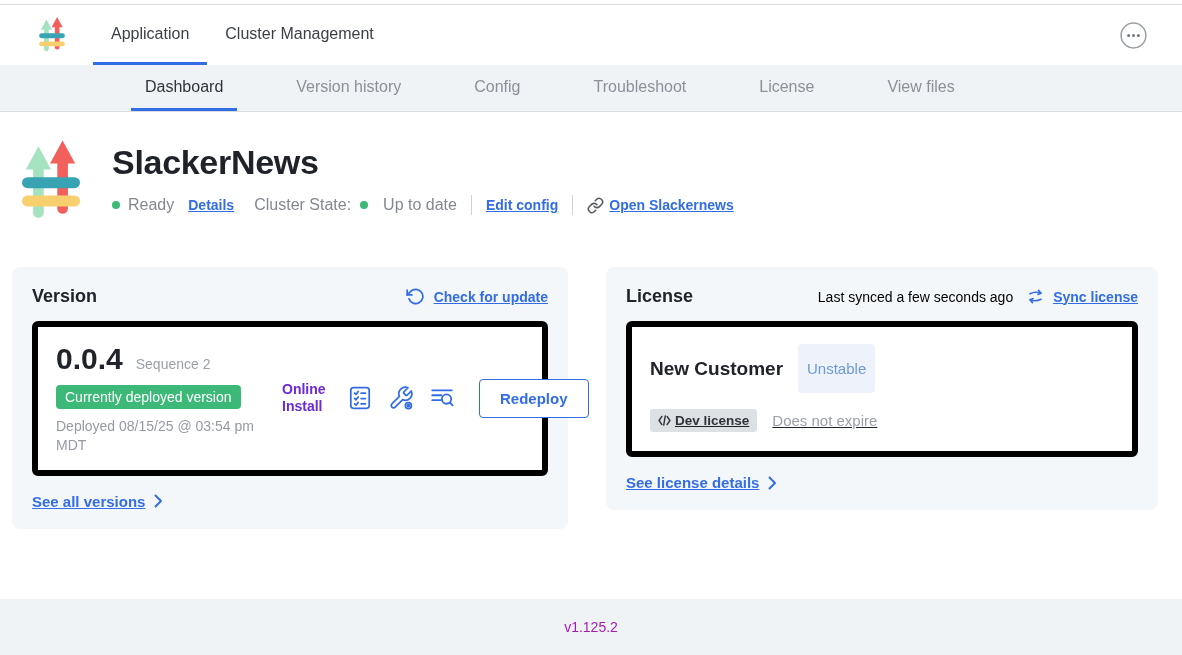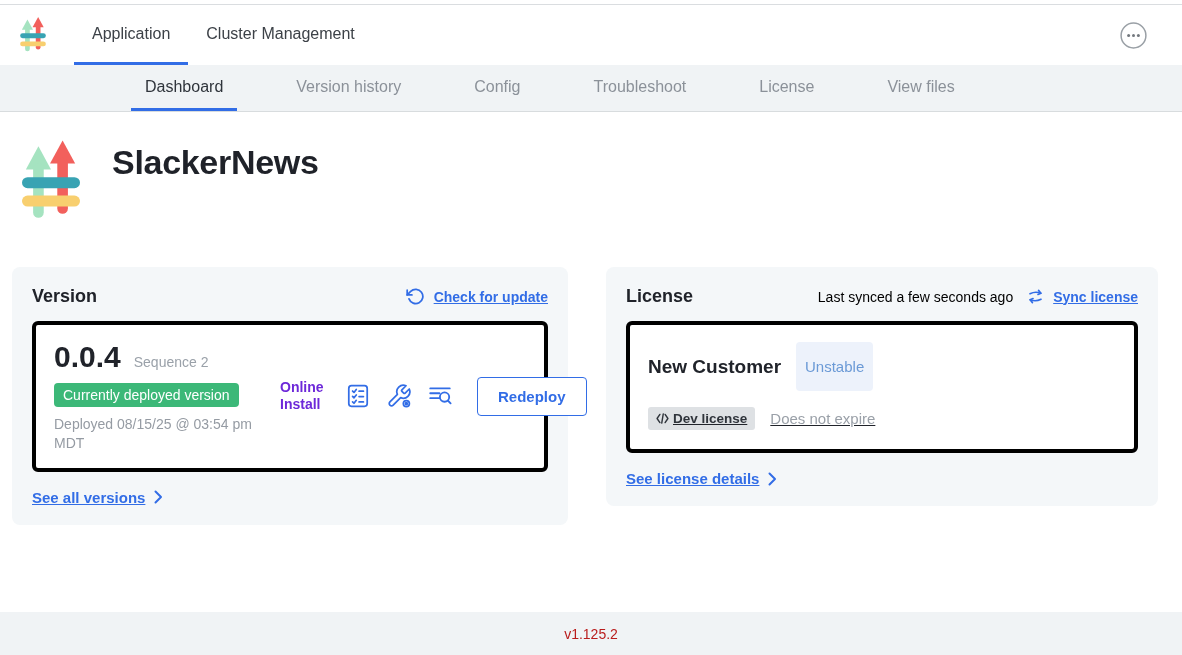--- a/index.html
+++ b/index.html
@@ -12,21 +12,21 @@
     display: flex;
     flex-direction: column;
   }
   
   .top-strip { height: 5px; background: #fff; border-bottom: 1px solid #dadde0; flex: 0 0 auto; }
 
   
   .header {
     height: 60px; flex: 0 0 auto;
     display: flex; align-items: stretch;
-    padding: 0 35px 0 19px;
+    padding: 0 35px 0 38px;
     background: #fff;
   }
   .nav-logo { align-self: center; width: 28px; height: 36px; display: block; cursor: pointer; }
   .top-tabs { display: flex; margin-left: 27px; }
   .top-tab {
     display: flex; align-items: center;
     padding: 0 18px;
     font-size: 16px; color: #3c4147;
     border-bottom: 3px solid transparent;
     cursor: pointer; white-space: nowrap;
@@ -68,21 +68,21 @@
   .cards-row { display: flex; align-items: flex-start; gap: 38px; margin: 44px 12px 0 12px; }
   .card { background: #f4f7f9; border-radius: 8px; padding: 19px 20px; }
   .card.version { width: 556px; }
   .card.license { width: 552px; }
   .card-head { display: flex; align-items: center; }
   .card-title { font-size: 18px; font-weight: 700; color: #20232a; }
   .card-head .right { margin-left: auto; display: flex; align-items: center; gap: 9px; }
   .card-head .right .blue-link { font-size: 14px; }
   .muted-light { color: #000000; font-size: 14px; }
   .inner-card {
-    background: #fff; border: 4px solid #000000; border-radius: 6px;
+    background: #fff; border: 6px solid #000000; border-radius: 6px;
     margin-top: 14px; padding: 15px 18px;
   }
 
   
   .ver-flex { display: flex; align-items: center; }
   .ver-left { width: 222px; flex: 0 0 auto; }
   .ver-line1 { display: flex; align-items: baseline; }
   .ver-number { font-size: 30px; font-weight: 700; color: #20232a; }
   .ver-seq { font-size: 14px; color: #9aa1a9; margin-left: 13px; }
   .deployed-badge {
@@ -113,24 +113,24 @@
   .lic-line2 { display: flex; align-items: center; gap: 15px; margin-top: 16px; text-decoration: underline; }
   .type-badge {
     display: flex; align-items: center; gap: 4px;
     background: #dee1e4; color: #2f343b;
     font-size: 13.5px; font-weight: 700; padding: 4px 8px; border-radius: 3px; white-space: nowrap;
   }
   .expiry { font-size: 15px; color: #9aa0a8; }
 
   
   .footer {
-    height: 43px; flex: 0 0 auto;
+    height: 56px; flex: 0 0 auto;
     background: #f0f3f5;
     display: flex; align-items: center; justify-content: center;
-    font-size: 14px; color: #b91c1c;
+    font-size: 14px; color: #a21caf;
   }
 </style>
 </head>
 <body>
 
 <div class="top-strip"></div>
 
 <div class="header">
   <svg class="nav-logo" viewBox="0 0 60 84" aria-hidden="true">
     <polygon points="4,30 17,6 30,30" fill="#a5e3c0"></polygon>
@@ -167,20 +167,36 @@
     <svg class="app-icon" viewBox="0 0 60 84" aria-hidden="true">
       <polygon points="4,30 17,6 30,30" fill="#a5e3c0"></polygon>
       <rect x="11.5" y="24" width="11" height="56" rx="5.5" fill="#a5e3c0"></rect>
       <polygon points="29,24 42,0 55,24" fill="#f2605c"></polygon>
       <rect x="36.5" y="18" width="11" height="58" rx="5.5" fill="#f2605c"></rect>
       <rect x="0" y="38" width="60" height="11.5" rx="5.75" fill="#38a3b3"></rect>
       <rect x="0" y="57" width="60" height="11.5" rx="5.75" fill="#f8cf6f"></rect>
     </svg>
     <div class="app-header-text">
       <div class="page-title">SlackerNews</div>
+      <div class="status-row">
+        <span class="dot"></span>
+        <span>Ready</span>
+        <span class="blue-link small-link" style="margin-left:14px">Details</span>
+        <span style="margin-left:20px">Cluster State:</span>
+        <span class="dot" style="margin-left:9px"></span>
+        <span style="margin-left:7px">Up to date</span>
+        <span class="vdiv"></span>
+        <span class="blue-link small-link">Edit config</span>
+        <span class="vdiv"></span>
+        <svg width="17" height="17" viewBox="0 0 24 24" fill="none" stroke="#565b61" stroke-width="2.2" stroke-linecap="round" stroke-linejoin="round">
+          <path d="M10 13a5 5 0 0 0 7.54.54l3-3a5 5 0 0 0-7.07-7.07l-1.72 1.71"></path>
+          <path d="M14 11a5 5 0 0 0-7.54-.54l-3 3a5 5 0 0 0 7.07 7.07l1.71-1.71"></path>
+        </svg>
+        <span class="blue-link small-link" style="margin-left:5px">Open Slackernews</span>
+      </div>
     </div>
   </div>
 
   <div class="cards-row">
 
     <div class="card version">
       <div class="card-head">
         <div class="card-title">Version</div>
         <div class="right">
           <svg width="19" height="19" viewBox="0 0 24 24" fill="none" stroke="#326de6" stroke-width="2.2" stroke-linecap="round" stroke-linejoin="round">

